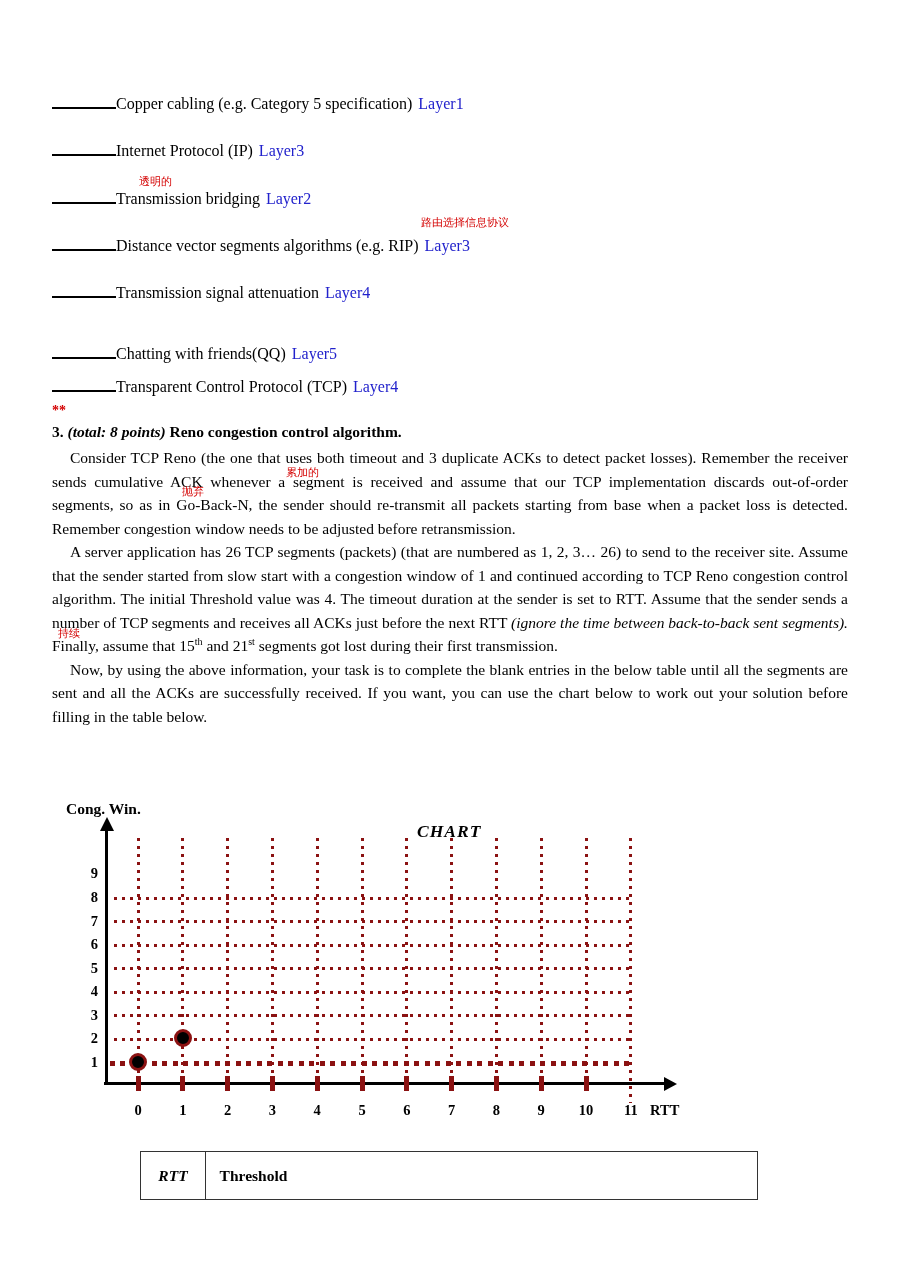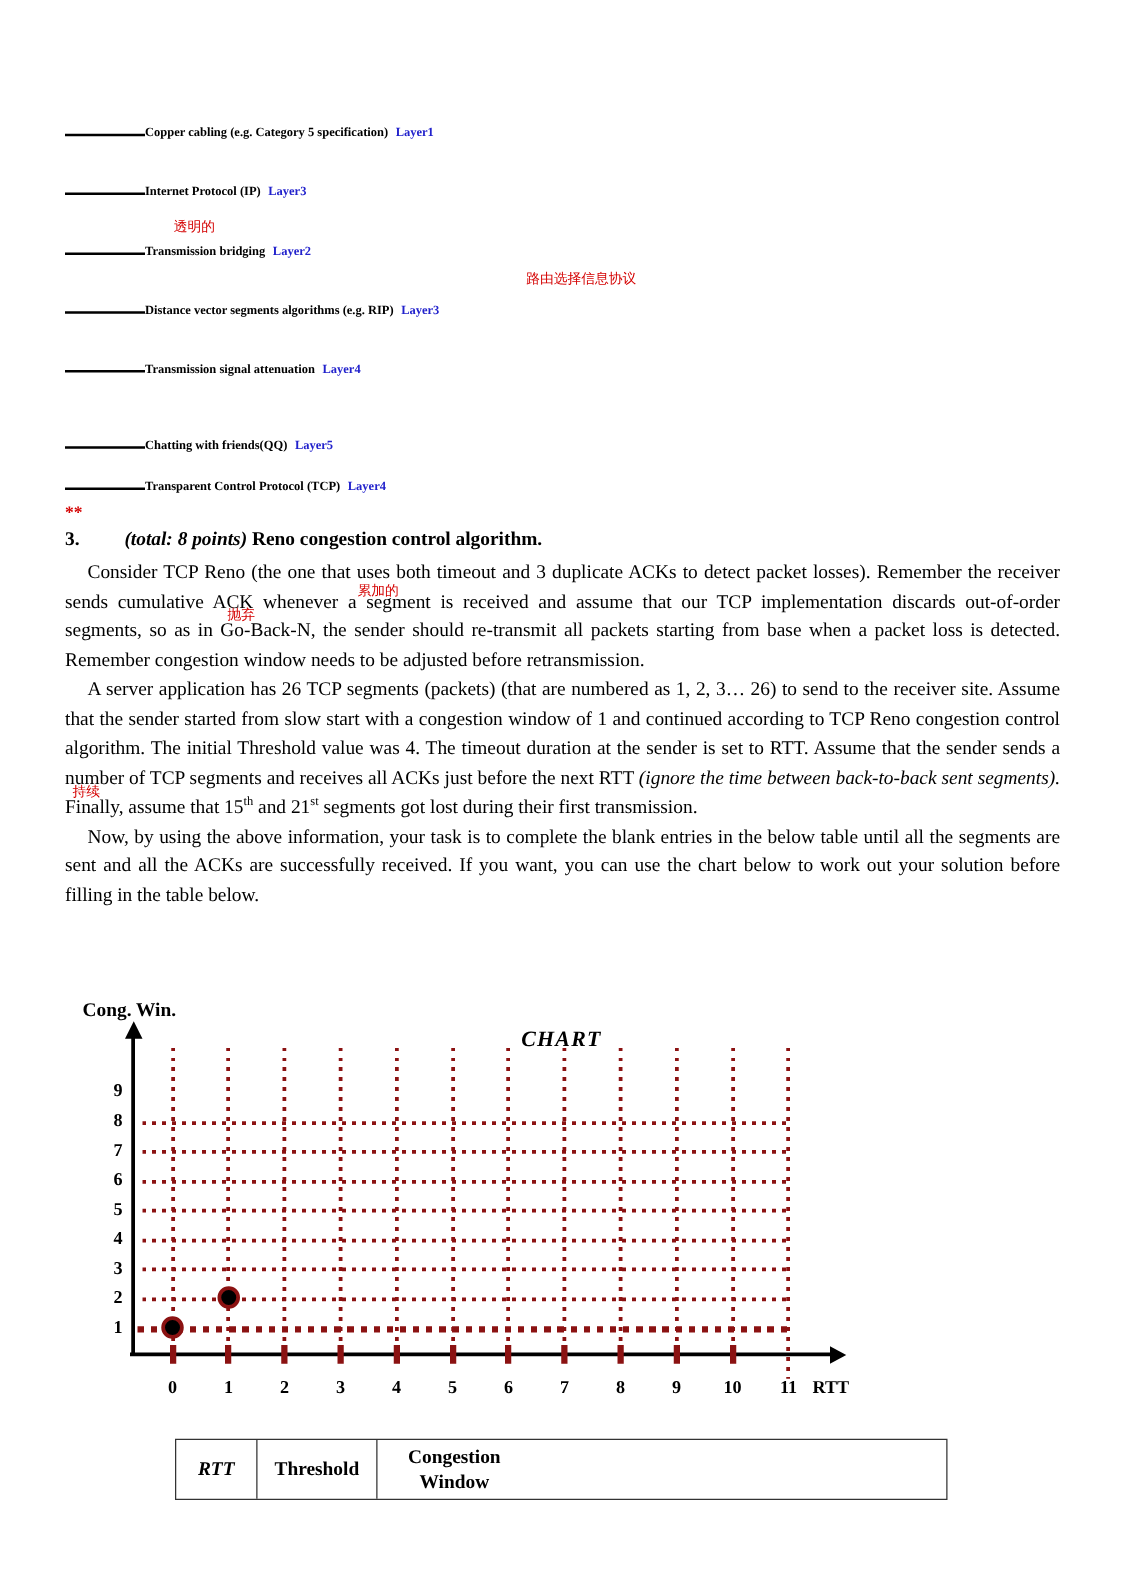--- a/index.html
+++ b/index.html
@@ -2,28 +2,28 @@
 <html><head>
 <meta charset="utf-8">
 <style>
   html,body{margin:0;padding:0;}
   body{
     width:900px;height:1274px;background:#ffffff;position:relative;
     font-family:"Liberation Serif","DejaVu Serif",serif;color:#000;
     overflow:hidden;
   }
   
-  .match-row{position:absolute;left:52px;font-weight:bold;font-size:10px;white-space:nowrap;}
+  .match-row{position:absolute;left:52px;font-weight:normal;font-size:16px;white-space:nowrap;}
   .blank{display:inline-block;width:64px;border-bottom:2.5px solid #000;height:12px;vertical-align:baseline;}
   .answer{color:#2222CC;margin-left:6px;}
   .cn-note{position:absolute;color:#D40000;font-size:11px;font-family:"DejaVu Sans",sans-serif;white-space:nowrap;line-height:11px;text-align:right;}
   .stars{position:absolute;left:52px;top:403px;color:#D40000;font-weight:bold;font-size:14px;}
   
   .q-head{position:absolute;left:52px;top:423px;font-size:15.5px;font-weight:bold;white-space:nowrap;}
-  .q-head .ital{font-style:italic;margin-left:32px;}
+  .q-head .ital{font-style:italic;}
   .q-body{position:absolute;left:52px;top:446px;width:796px;font-size:15.5px;line-height:23.55px;text-align:justify;}
   .q-body p{margin:0;text-indent:18px;}
   .q-body .ital{font-style:italic;}
   sup{font-size:10px;line-height:0;}
   
   #chart{position:absolute;left:0;top:790px;width:720px;height:345px;}
   .axis{position:absolute;background:#000;}
   .y-arrow{position:absolute;width:0;height:0;border-left:7px solid transparent;border-right:7px solid transparent;border-bottom:14px solid #000;}
   .x-arrow{position:absolute;width:0;height:0;border-top:7px solid transparent;border-bottom:7px solid transparent;border-left:13px solid #000;}
   .cong-label{position:absolute;left:66px;top:10px;font-weight:bold;font-size:15.5px;}
@@ -139,14 +139,13 @@
     <div class="xlab" style="left: 571px; top: 312px;">10</div>
     <div class="vline" style="left: 629.3px; top: 48px; height: 265px;"></div>
     <div class="xlab" style="left: 615.8px; top: 312px;">11</div>
     <div class="dpoint" style="left: 129px; top: 263px;"></div>
     <div class="dpoint" style="left: 173.8px; top: 239.43px;"></div>
   </div>
 
 <div class="ans-table">
   <div class="cell c-rtt">RTT</div>
   <div class="cell c-th">Threshold</div>
-  <div class="cell c-cw">Congestion Window</div>
 </div>
 
 </body></html>

